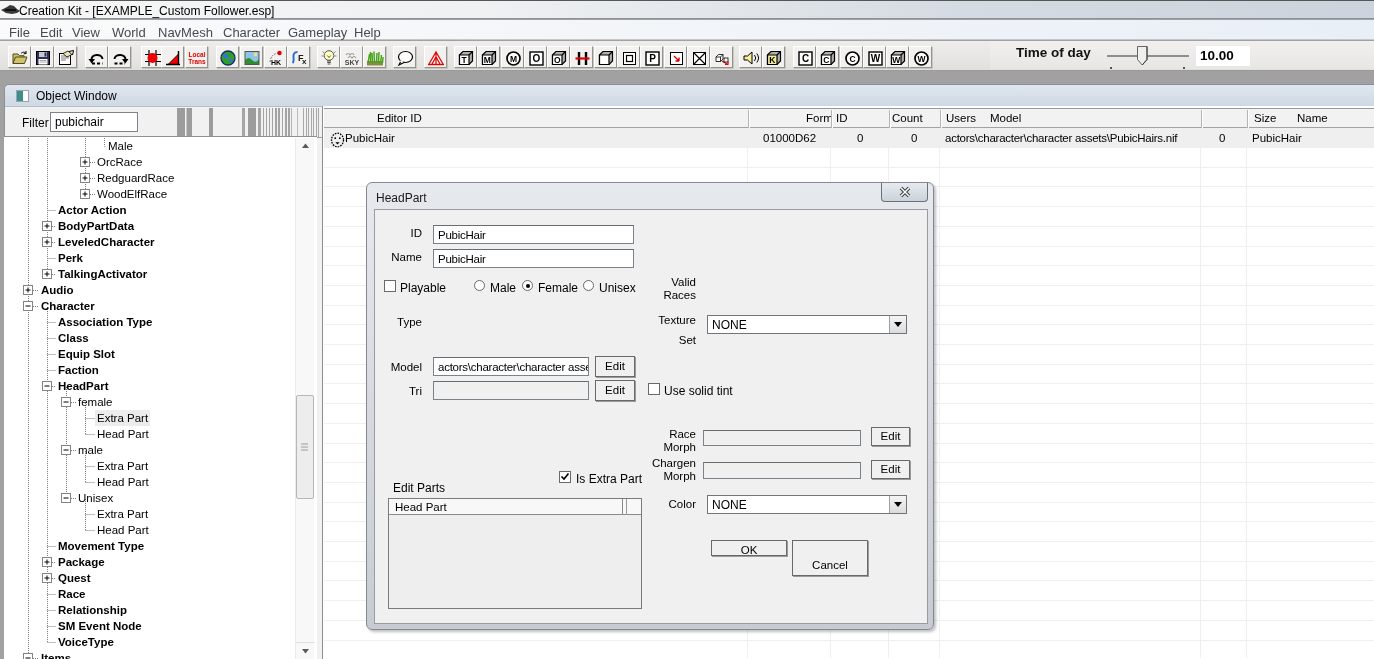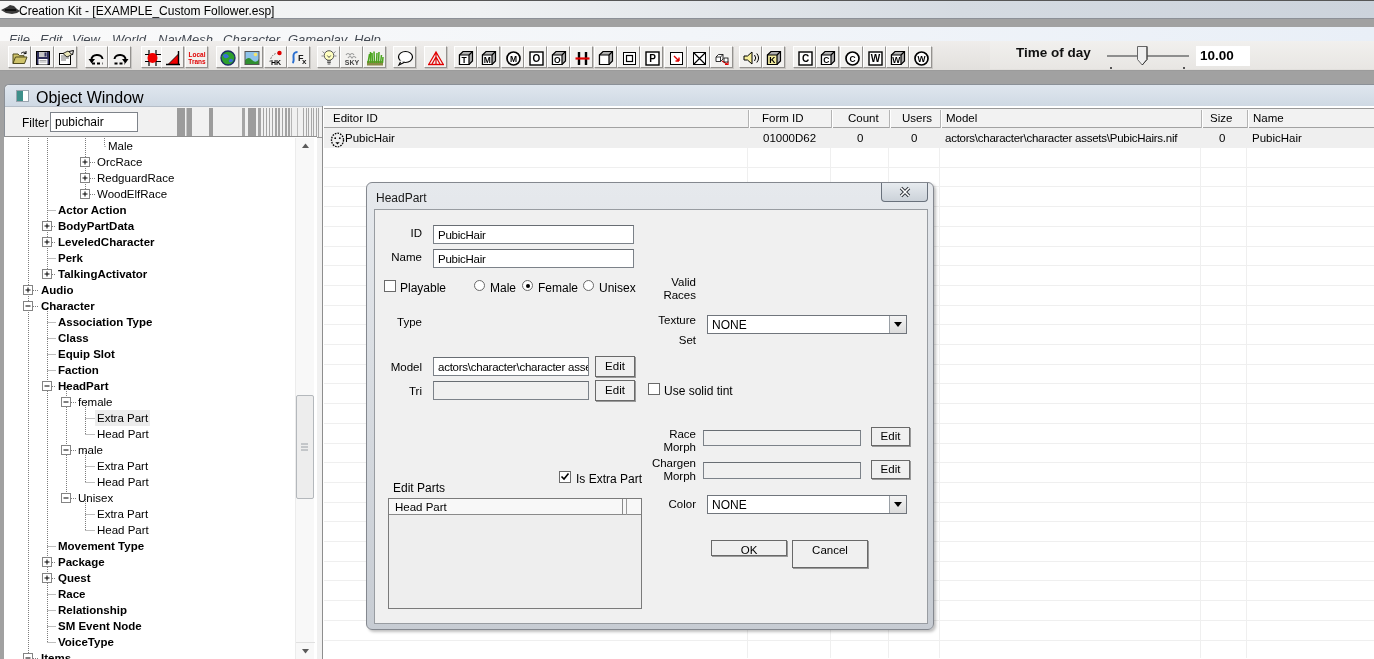--- a/index.html
+++ b/index.html
@@ -3,57 +3,57 @@
 <meta charset="utf-8">
 <style>
 * { margin:0; padding:0; box-sizing:border-box; }
 html,body { width:1374px; height:659px; overflow:hidden; }
 body { font-family:"Liberation Sans", sans-serif; background:#a1a1a1; position:relative; }
 .abs { position:absolute; }
 
 
 #titlebar { left:0; top:0; width:1374px; height:19px; background:linear-gradient(90deg,#f6f6f6 0%,#eff1f3 35%,#d5dbe2 70%,#ccd3dc 100%); border-top:1px solid #565656; border-bottom:1px solid #8c9097; }
 #titletext { left:19px; top:4px; font-size:12px; color:#000; }
-#menubar { left:0; top:27px; width:1374px; height:20px; background:linear-gradient(90deg,#fafafa 0%,#f2f5f9 50%,#e9eff7 100%); border-bottom:1px solid #c6c6c6;font-style:italic; }
+#menubar { left:0; top:20px; width:1374px; height:20px; background:linear-gradient(90deg,#fafafa 0%,#f2f5f9 50%,#e9eff7 100%); border-bottom:1px solid #c6c6c6; }
 .menu { position:absolute; top:5px; font-size:13px; color:#454b54; }
 #toolbar { left:0; top:41px; width:1374px; height:30px; background:linear-gradient(#efedeb,#e2e0dd); border-bottom:1px solid #9b9b9b; }
 .tb { position:absolute; top:5px; width:23px; height:22px; background:#f2f1ef; border:1px solid; border-color:#ffffff #94928f #94928f #ffffff; box-shadow:1px 1px 0 #c9c7c4; }
 .tb svg { position:absolute; left:2px; top:2px; }
 #mdistrip { left:0; top:71px; width:1374px; height:13px; background:#a1a1a1; }
 #leftstrip { left:0; top:84px; width:4px; height:575px; background:#a1a1a1; }
 
 
 #tod { left:1016px; top:45px; font-size:13.5px; font-weight:bold; color:#111; }
 #todtrack { left:1107px; top:55px; width:82px; height:2px; background:#8e8e8e; }
 #todthumb { left:1137px; top:46px; width:11px; height:20px; }
 #todval { left:1196px; top:46px; width:54px; height:20px; background:#ffffff; font-size:13.5px; font-weight:bold; padding:2px 0 0 4px; }
 
 
 #objwin { left:4px; top:84px; width:1370px; height:575px; background:#f1f1f1; border-left:1px solid #8b9097; border-top:1px solid #8b9097; border-top-left-radius:5px; }
 #objtitle { left:0px; top:0px; width:1370px; height:22px; background:linear-gradient(#dfe6ee,#cfd9e4); border-top-left-radius:5px; border-bottom:1px solid #b6bec8; }
 #objicon { left:11px; top:5px; width:13px; height:12px; background:#fff; border:1px solid #9aa4ae; }
 #objicon div { position:absolute; left:0; top:0; width:6px; height:10px; background:#3e8f8a; }
-#objtitletext { left:31px; top:4px; font-size:16px; color:#000; }
+#objtitletext { left:31px; top:4px; font-size:12px; color:#000; }
 
 
 #filterrow { left:1px; top:23px; width:1369px; height:30px; background:#f1f1f1; border-bottom:1px solid #9b9b9b; }
 #filterlabel { left:16px; top:8px; font-size:12px; color:#000; }
 #filterbox { left:44px; top:4px; width:88px; height:20px; background:#fff; border:1px solid #7e838a; font-size:12px; padding:2px 0 0 4px; }
 
 
 #treepanel { left:4px; top:137px; width:313px; height:522px; background:#ffffff; }
 #treesvg { left:0; top:0; }
 #vscroll { left:291px; top:1px; width:19px; height:521px; background:#f8f8f8; border-left:1px solid #ececec; }
 .sbtn { position:absolute; left:0px; width:19px; height:17px; }
 #sthumb { position:absolute; left:0px; top:257px; width:18px; height:104px; background:#ededed; border:1px solid #b4b8bc; border-radius:2px; }
 
 
 #tablearea { left:322px; top:106px; width:1052px; height:553px; background:#ffffff; border-left:1px solid #8e8e8e; }
 #thead { position:absolute; left:1px; top:2px; width:1051px; height:20px; background:#f2f2f2; border-top:1px solid #989898; border-bottom:1px solid #a2a2a2; }
-.th { position:absolute; top:3px; font-size:11.5px; color:#000; }
+.th { position:absolute; top:3px; font-size:11.5px; color:#000;margin-left:44px; }
 .colsep { position:absolute; top:1px; width:1px; height:18px; background:#b4b4b4; box-shadow:1px 0 0 #ffffff; }
 .bodyline { position:absolute; left:1px; width:1050px; height:1px; background:#efefef; }
 .bodycol { position:absolute; top:22px; width:1px; height:530px; background:#efefef; }
 .td { position:absolute; top:26px; font-size:11.5px; color:#000; }
 
 
 #dlg { left:366px; top:182px; width:568px; height:448px; border-radius:6px; background:linear-gradient(#e6e9ed,#c7ccd3); border:1px solid #84888f; box-shadow:2px 2px 3px rgba(0,0,0,0.25); }
 #dlgtitle { left:9px; top:8px; font-size:12px; color:#1a1a1a; }
 #dlgclose { left:514px; top:0px; width:47px; height:19px; background:linear-gradient(#e7ebef,#ccd2d9); border:1px solid #69717c; border-top:none; border-bottom-left-radius:4px; border-bottom-right-radius:4px; }
 #dlgclose svg { position:absolute; left:17px; top:3px; }
@@ -651,15 +651,15 @@
           <div style="position:absolute;left:233px;top:0;width:1px;height:16px;background:#8a8a8a"></div>
           <div style="position:absolute;left:237px;top:0;width:1px;height:16px;background:#9a9a9a"></div>
         </div>
       </div>
       <div class="lbl" style="left:261px;top:288px;width:60px">Color</div>
       <div class="cmb" style="left:332px;top:285px;width:200px">
         <span class="txt">NONE</span>
         <span class="drop"></span>
       </div>
       <div class="btn" style="left:336px;top:330px;width:76px;height:16px;padding-top:3px">OK</div>
-      <div class="btn" style="left:417px;top:330px;width:76px;height:28px;padding-top:3px">Cancel</div>
+      <div class="btn" style="left:417px;top:330px;width:76px;height:36px;padding-top:18px">Cancel</div>
     </div>
 </div>
 
 </body></html>

